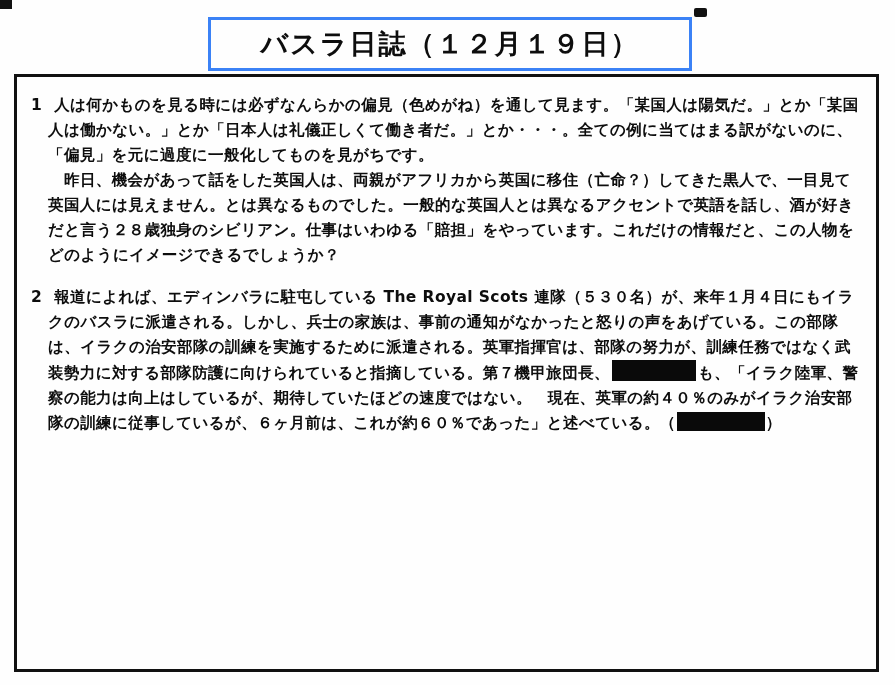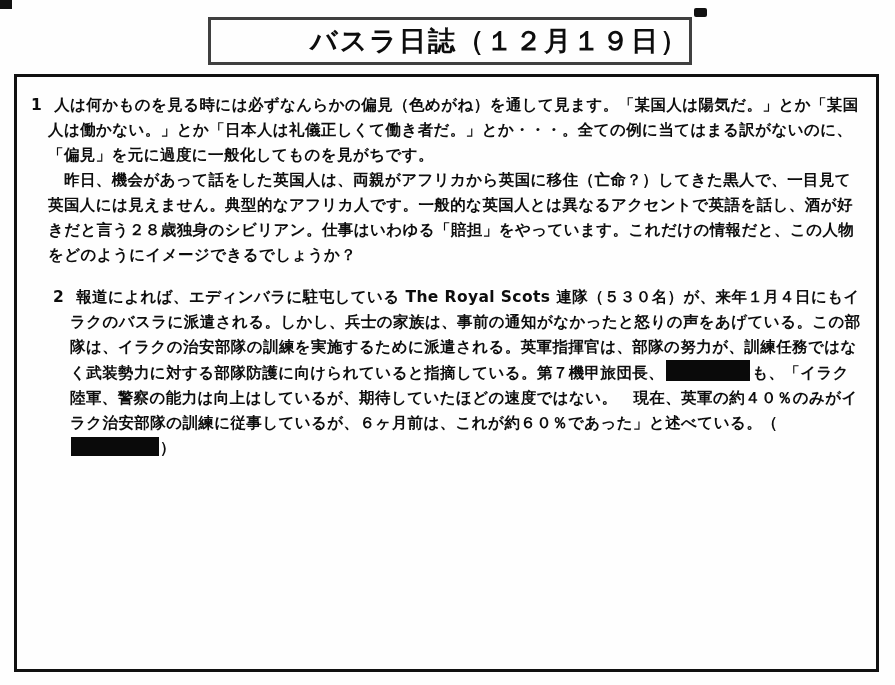--- a/index.html
+++ b/index.html
@@ -23,26 +23,26 @@
   }
   .artifact.tl { left: 0; top: 0; width: 12px; height: 9px; }
   .artifact.tr { left: 694px; top: 8px; width: 13px; height: 9px; border-radius: 2px; }
 
   
   .title-box {
     position: absolute;
     left: 208px;
     top: 17px;
     width: 484px;
-    height: 48px;
-    border: 3px solid #404040;
+    height: 54px;
+    border: 3px solid #3b82f6;
     box-sizing: border-box;
     display: flex;
     align-items: center;
-    justify-content: flex-end;
+    justify-content: center;
   }
   .title-box .title-text {
     font-size: 27px;
     font-weight: 800;
     letter-spacing: 2px;
     white-space: nowrap;
   }
 
   
   .doc-frame {
@@ -63,21 +63,21 @@
     letter-spacing: 0.4px;
   }
   .para {
     margin: 0;
     padding-left: 17px;
   }
   .para.numbered { text-indent: -17px; }
   .para.sub1 { text-indent: 16px; }
   .para.sub2 { text-indent: 30px; }
   .entry-num { margin-right: 12px; }
-  .entry + .entry { margin-top: 17px; margin-left: 22px; }
+  .entry + .entry { margin-top: 17px; }
 
   
   .redact {
     display: inline-block;
     background: #0a0a0a;
     vertical-align: -3px;
     margin-left: 5px;
   }
   .redact.r1 { width: 74px; height: 19px; transform: skewX(-3deg); }
   .redact.r2 { width: 84px; height: 21px; margin-left: 2px; margin-right: 2px; }
@@ -92,21 +92,21 @@
   <div class="artifact tr"></div>
 
   <div class="title-box">
     <span class="title-text">バスラ日誌（１２月１９日）</span>
   </div>
 
   <div class="doc-frame">
 
     <div class="entry">
       <p class="para numbered"><span class="entry-num">1</span><span>人は何かものを見る時には必ずなんらかの偏見（色めがね）を通して見ます。「某国人は陽気だ。」とか「某国人は働かない。」とか「日本人は礼儀正しくて働き者だ。」とか・・・。全ての例に当てはまる訳がないのに、「偏見」を元に過度に一般化してものを見がちです。</span></p>
-      <p class="para sub1">昨日、機会があって話をした英国人は、両親がアフリカから英国に移住（亡命？）してきた黒人で、一目見て英国人には見えません。典型的なアフリカ人です。一般的な英国人とは異なるアクセントで英語を話し、酒が好きだと言う２８歳独身のシビリアン。仕事はいわゆる「賠担」をやっています。これだけの情報だと、この人物をどのようにイメージできるでしょうか？</p>
+      <p class="para sub1">昨日、機会があって話をした英国人は、両親がアフリカから英国に移住（亡命？）してきた黒人で、一目見て英国人には見えません。とは異なるものでした。一般的な英国人とは異なるアクセントで英語を話し、酒が好きだと言う２８歳独身のシビリアン。仕事はいわゆる「賠担」をやっています。これだけの情報だと、この人物をどのようにイメージできるでしょうか？</p>
     </div>
 
     <div class="entry">
       <p class="para numbered"><span class="entry-num">2</span><span>報道によれば、エディンバラに駐屯している The Royal Scots 連隊（５３０名）が、来年１月４日にもイラクのバスラに派遣される。しかし、兵士の家族は、事前の通知がなかったと怒りの声をあげている。この部隊は、イラクの治安部隊の訓練を実施するために派遣される。英軍指揮官は、部隊の努力が、訓練任務ではなく武装勢力に対する部隊防護に向けられていると指摘している。第７機甲旅団長、</span><span class="redact r2"></span><span>も、「イラク陸軍、警察の能力は向上はしているが、期待していたほどの速度ではない。　現在、英軍の約４０％のみがイラク治安部隊の訓練に従事しているが、６ヶ月前は、これが約６０％であった」と述べている。（</span><span class="redact r3"></span><span>）</span></p>
     </div>
 
   </div>
 
 </div>
 

